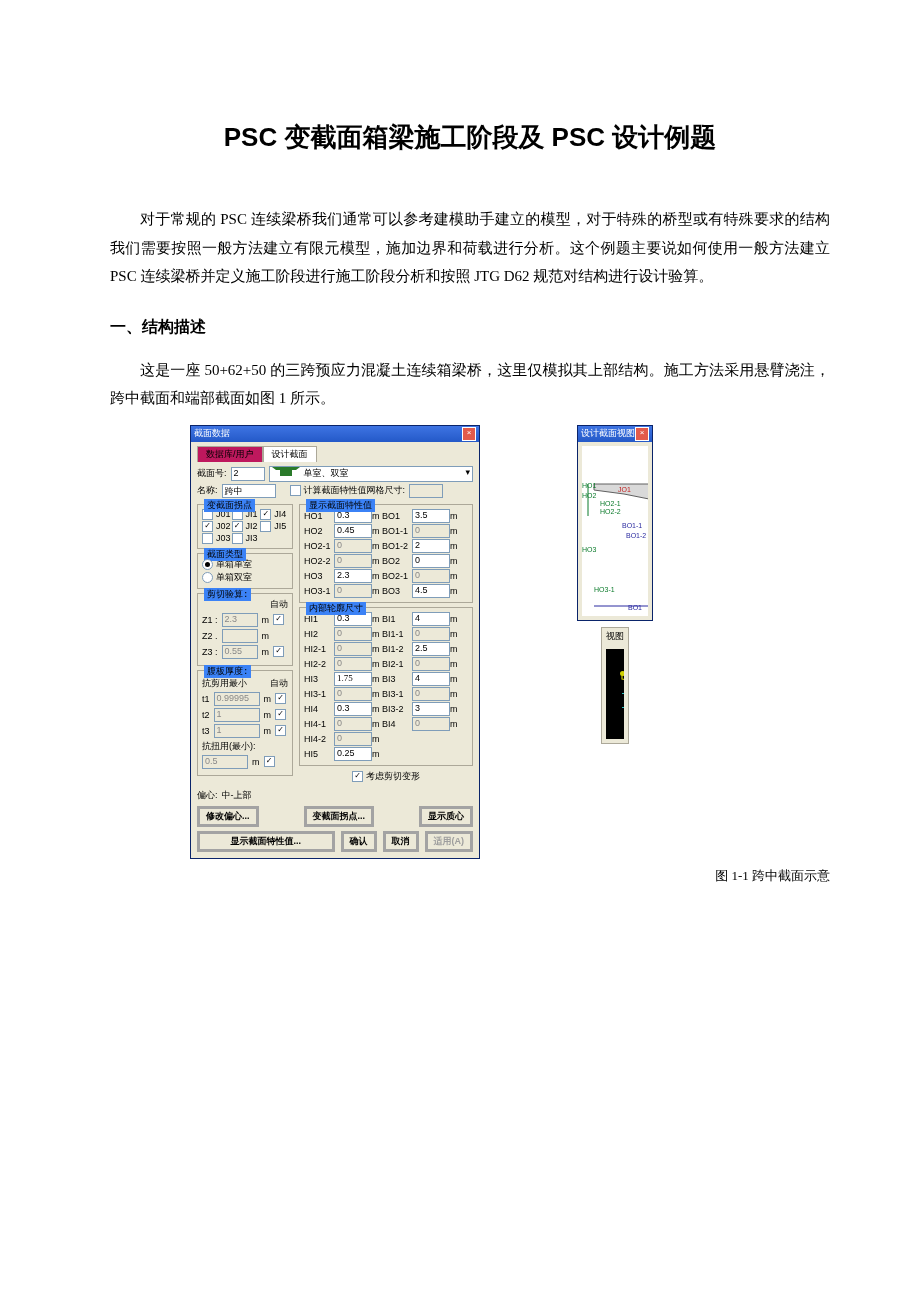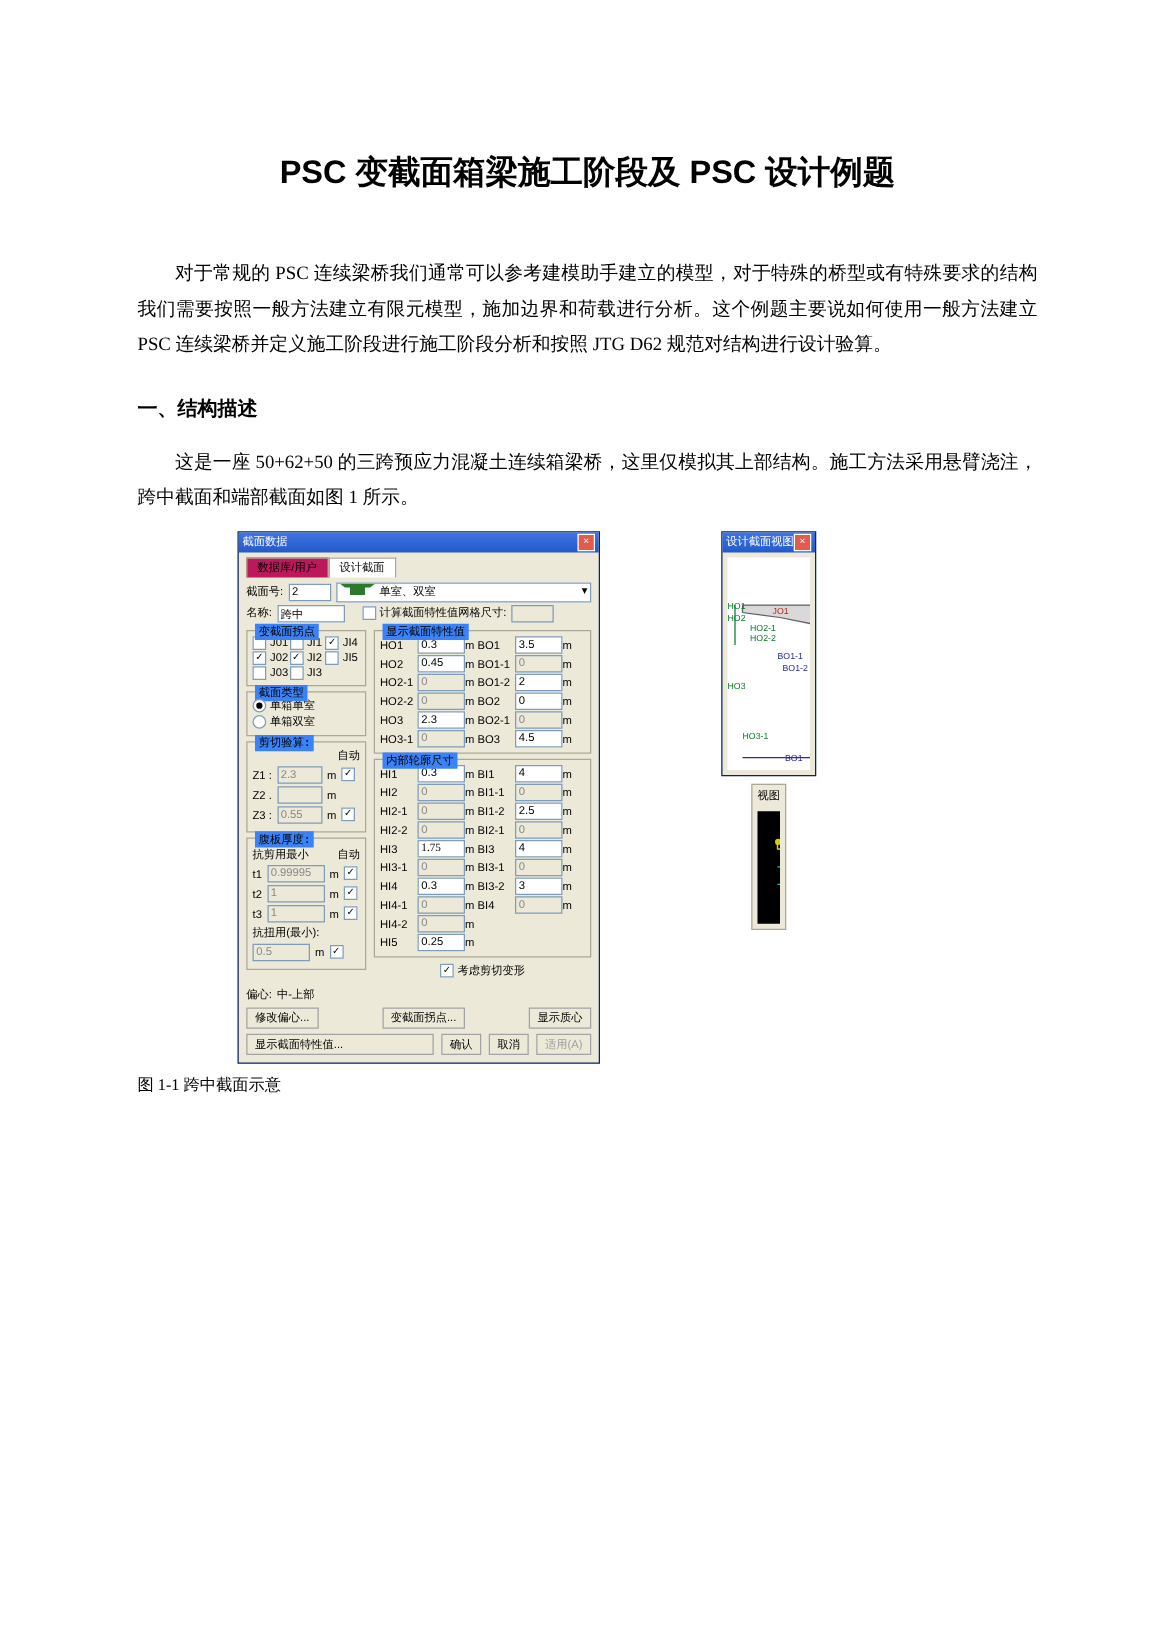--- a/index.html
+++ b/index.html
@@ -29,21 +29,21 @@
     text-indent: 2em;
     margin-bottom: 10px;
     text-align: justify;
   }
   .section-head {
     font-size: 16px;
     font-weight: bold;
     margin: 26px 0 18px 0;
   }
   .figure-caption {
-    text-align: left;
+    text-align: right;
     font-size: 13px;
     margin-top: 8px;
   }
   
   .screenshot-wrap {
     margin: 12px auto 0 auto;
     width: 560px;
     display: flex;
     gap: 6px;
     font-family: "Microsoft Sans Serif", Tahoma, sans-serif;
@@ -129,24 +129,26 @@
     font-size: 9px;
     font-family: Liberation Mono, monospace;
   }
   .cb, .rb { display: flex; align-items: center; gap: 3px; }
   .cbbox { width: 9px; height: 9px; border: 1px solid #7f9db9; background: #fff; font-size: 8px; line-height: 8px; text-align: center; }
   .rbcircle { width: 9px; height: 9px; border: 1px solid #7f9db9; border-radius: 50%; background: #fff; position: relative; }
   .rbcircle.on::after { content:""; position:absolute; inset:2px; background:#000; border-radius:50%; }
   .dim-grid { display: grid; grid-template-columns: 28px 36px 8px 28px 36px 8px; gap: 1px 2px; align-items: center; }
   .dim-grid .u { color:#000; }
   .btn {
-    border: 1px solid #a3a3a3;
+    border: 3px solid #a3a3a3;
     background: #ece9d8;
     padding: 1px 6px;
     font-size: 9px;
+    text-align: center;
+    font-weight: bold;
   }
   .btn.disabled { color: #9e9e9e; }
   .btn-row { display: flex; justify-content: space-between; gap: 6px; margin-top: 4px; }
   
   .rightcol { width: 258px; display: flex; flex-direction: column; gap: 6px; align-items: center; }
   .panel {
     background: #ece9d8;
     border: 1px solid #0a246a;
   }
   .diagram-area {

